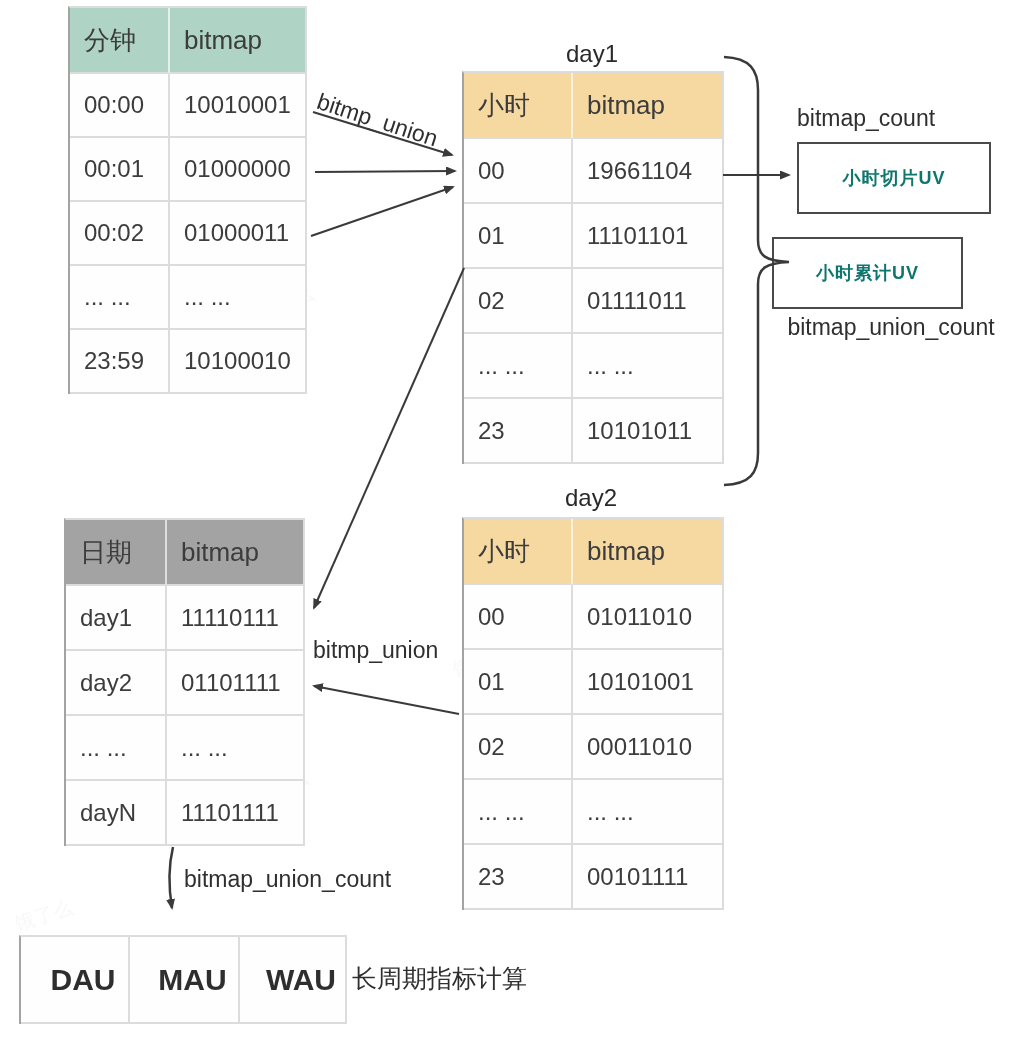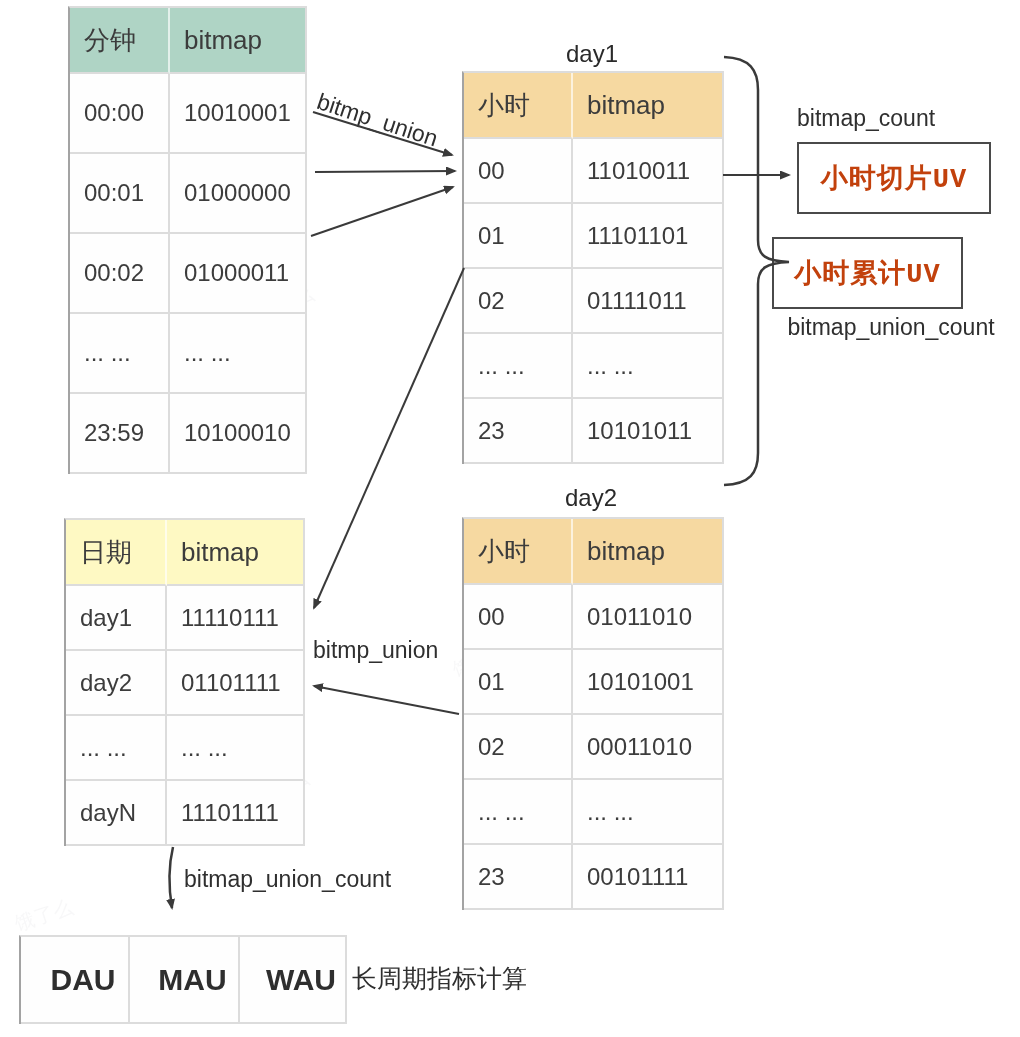--- a/index.html
+++ b/index.html
@@ -10,25 +10,25 @@
   
   .tbl{position:absolute;border-top:2px solid #dcdcdc;border-left:2px solid #a3a3a3;background:#fff;}
   .row{display:flex;}
   .cell{display:flex;align-items:center;padding-left:14px;box-sizing:border-box;
         border-right:2px solid #dcdcdc;border-bottom:2px solid #dcdcdc;
         font-size:24px;color:#3c3c3c;background:#fefefe;}
   .hdr .cell{font-size:26px;}
   .hdr .cell:first-child{border-right-color:rgba(255,255,255,.65);}
   .green .hdr .cell{background:#afd4c5;}
   .orange .hdr .cell{background:#f6d9a1;}
-  .blue .hdr .cell{background:#fef9c3;}
+  .blue .hdr .cell{background:#a3a3a3;}
   
   .t-min{left:68px;top:6px;}
   .t-min .c1{width:100px;} .t-min .c2{width:137px;}
-  .t-min .hdr .cell{height:66px;} .t-min .body .cell{height:80px;}
+  .t-min .hdr .cell{height:66px;} .t-min .body .cell{height:64px;}
   
   .t-day1{left:462px;top:71px;}
   .t-day2{left:462px;top:517px;}
   .t-day .c1{width:109px;} .t-day .c2{width:151px;}
   .t-day .hdr .cell{height:66px;} .t-day .body .cell{height:65px;}
   
   .t-date{left:64px;top:518px;}
   .t-date .c1{width:101px;} .t-date .c2{width:138px;}
   .t-date .hdr .cell{height:66px;} .t-date .body .cell{height:65px;}
   
@@ -36,21 +36,21 @@
   .t-period .cell{height:87px;justify-content:center;padding-left:17px;
                   font-weight:bold;font-size:30px;color:#2e2e2e;}
   .t-period .p1{width:109px;} .t-period .p2{width:107px;} .t-period .p3{width:110px;}
   
   .lbl{position:absolute;font-size:23px;color:#2f2f2f;white-space:nowrap;}
   .tbl-title{position:absolute;font-size:24px;color:#2a2a2a;text-align:center;}
   .rot{transform:rotate(18deg);transform-origin:left top;}
   
   .rbox{position:absolute;border:2.5px solid #4a4a4a;background:#fff;
         display:flex;align-items:center;justify-content:center;
-        font-weight:bold;font-size:27px;color:#c2410c;letter-spacing:1px;font-family:Liberation Mono, monospace;}
+        font-weight:bold;font-size:18px;color:#0f766e;letter-spacing:1px;}
   .box1{left:797px;top:142px;width:190px;height:68px;}
   .box2{left:772px;top:237px;width:187px;height:68px;}
   
   .caption{position:absolute;left:352px;top:962px;font-size:25px;color:#2f2f2f;white-space:nowrap;}
   
   #overlay{position:absolute;left:0;top:0;pointer-events:none;}
   
   .wm{position:absolute;font-size:20px;color:#8a8a98;opacity:.06;transform:rotate(-18deg);white-space:nowrap;}
 </style>
 </head>
@@ -95,21 +95,21 @@
 
   <div class="tbl-title" style="left:462px;top:40px;width:260px;">day1</div>
   <div class="tbl t-day t-day1 orange">
     <div class="row hdr">
       <div class="cell c1">小时</div>
       <div class="cell c2">bitmap</div>
     </div>
     <div class="body">
       <div class="row">
         <div class="cell c1">00</div>
-        <div class="cell c2">11010011</div>
+        <div class="cell c2">19661104</div>
       </div>
       <div class="row">
         <div class="cell c1">01</div>
         <div class="cell c2">11101101</div>
       </div>
       <div class="row">
         <div class="cell c1">02</div>
         <div class="cell c2">01111011</div>
       </div>
       <div class="row">

